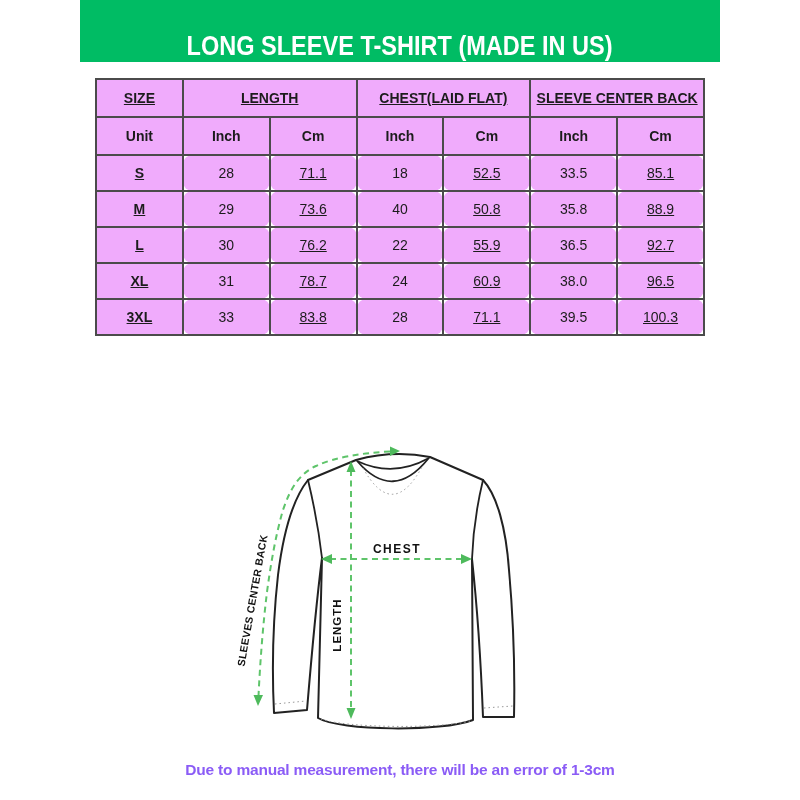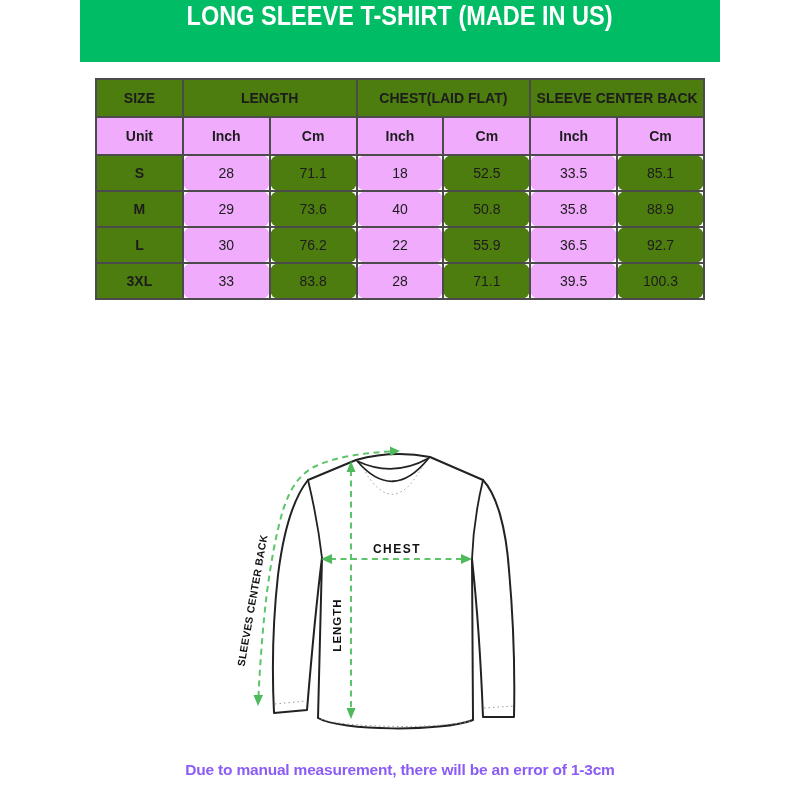--- a/index.html
+++ b/index.html
@@ -4,37 +4,37 @@
 <style>
   html,body{margin:0;padding:0;}
   body{
     width:800px;height:800px;position:relative;background:#ffffff;
     font-family:"Liberation Sans","DejaVu Sans",sans-serif;
     -webkit-font-smoothing:antialiased;
   }
   
   .banner{
     position:absolute;left:80px;top:0;width:640px;height:62px;
-    background:#00bc64;display:flex;align-items:flex-start;justify-content:center;
+    background:#00bc64;display:flex;align-items:flex-end;justify-content:center;
   }
   .banner-title{
     color:#ffffff;font-weight:bold;font-size:28px;letter-spacing:0;
     transform:scaleX(0.84);white-space:nowrap;
   }
   
   .chart{position:absolute;left:95px;top:78px;}
   table{border-collapse:collapse;table-layout:fixed;width:610px;}
   th,td{
     border:2px solid #4b4b4b;text-align:center;vertical-align:middle;
     color:#1c1c1c;font-size:14px;padding:0;
   }
   th{font-weight:bold;}
   tr.hdr{height:38px;}
   tr.row{height:36px;}
-  .g{background:#4d7c0f;}
+  .g{background:#f0abfc;text-decoration:underline;}
   .w{background:#f0abfc;}
   td.size{font-weight:bold;}
   td.val{font-weight:normal;border-radius:9px;}
   
   .diagram{position:absolute;left:225px;top:440px;width:300px;height:300px;}
   .shirt-line{fill:#ffffff;stroke:#222222;stroke-width:2;stroke-linejoin:round;stroke-linecap:round;}
   .seam{fill:none;stroke:#222222;stroke-width:1.8;stroke-linecap:round;}
   .stitch{fill:none;stroke:#999999;stroke-width:1;stroke-dasharray:1.5 3;}
   .measure{fill:none;stroke:#5ec46a;stroke-width:2;stroke-dasharray:6 4.5;}
   .ah{fill:#4eba5c;stroke:none;}
@@ -91,20 +91,29 @@
     <tr class="row">
       <td class="g size">L</td>
       <td class="w val">30</td>
       <td class="g val">76.2</td>
       <td class="w val">22</td>
       <td class="g val">55.9</td>
       <td class="w val">36.5</td>
       <td class="g val">92.7</td>
     </tr>
     <tr class="row">
+      <td class="g size">XL</td>
+      <td class="w val">31</td>
+      <td class="g val">78.7</td>
+      <td class="w val">24</td>
+      <td class="g val">60.9</td>
+      <td class="w val">38.0</td>
+      <td class="g val">96.5</td>
+    </tr>
+    <tr class="row">
       <td class="g size">3XL</td>
       <td class="w val">33</td>
       <td class="g val">83.8</td>
       <td class="w val">28</td>
       <td class="g val">71.1</td>
       <td class="w val">39.5</td>
       <td class="g val">100.3</td>
     </tr>
   </tbody>
     </table>

